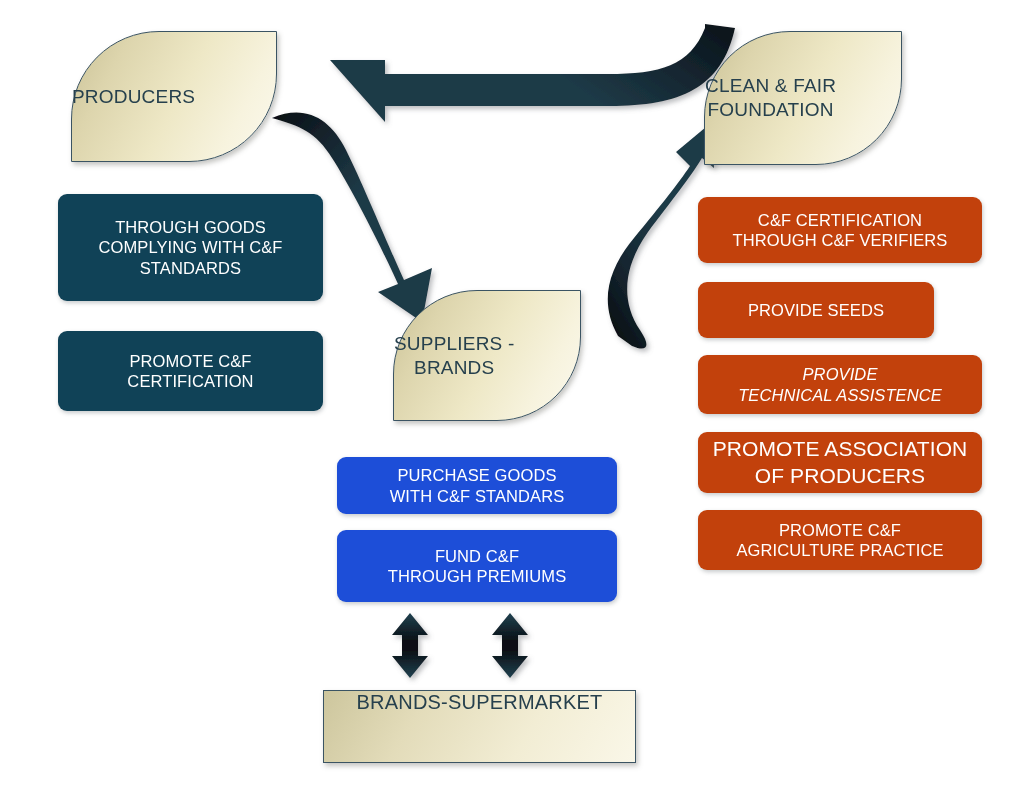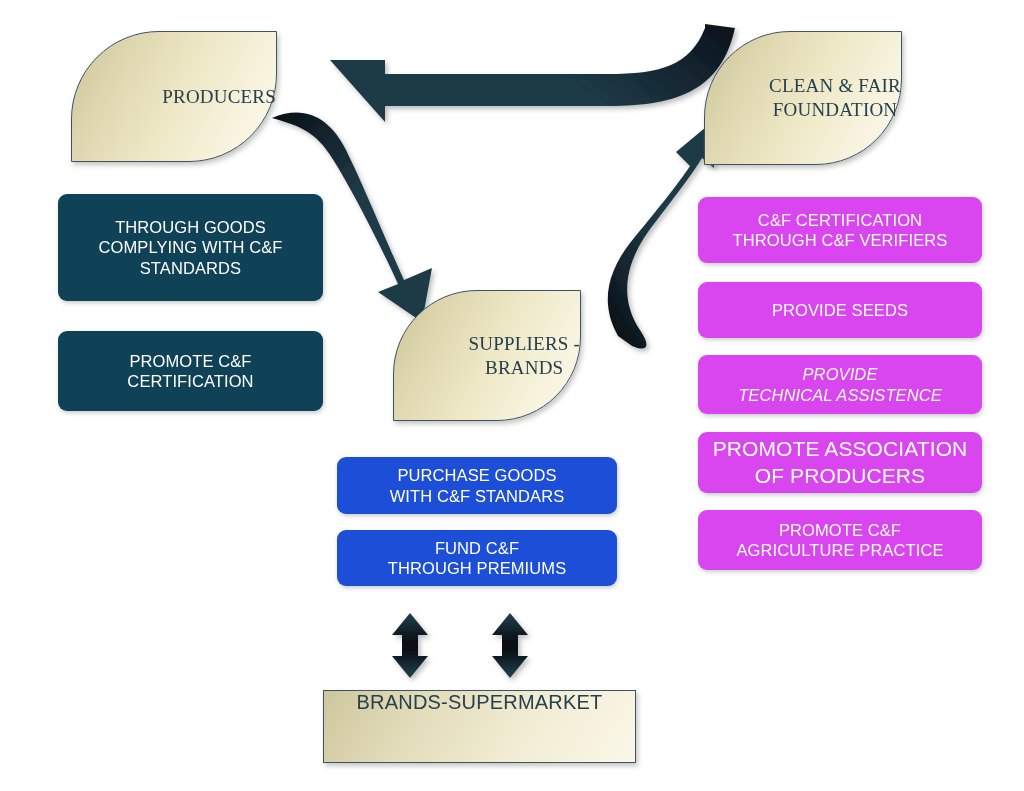--- a/index.html
+++ b/index.html
@@ -17,30 +17,29 @@
     background: #ffffff;
     overflow: hidden;
   }
 
   
   .leaf {
     position: absolute;
     box-sizing: border-box;
     display: flex;
     align-items: center;
-    justify-content: flex-end;
+    justify-content: flex-start;
     text-align: center;
     color: #26404d;
     border: 1.5px solid #3b5463;
     background: linear-gradient(118deg, #c9c196 0%, #ddd5ad 22%, #eee8c6 52%, #f7f3de 78%, #fbf9ee 100%);
     box-shadow: 2px 3px 5px rgba(90, 90, 80, 0.35);
     border-radius: 88px 0 88px 0;
     line-height: 1.25;
     letter-spacing: .2px;
-    font-family: Liberation Serif, serif;
   }
   .leaf span { display: block; }
 
   
   .rect-node {
     position: absolute;
     box-sizing: border-box;
     display: flex;
     align-items: flex-start;
     justify-content: center;
@@ -61,21 +60,21 @@
     justify-content: center;
     text-align: center;
     color: #ffffff;
     border-radius: 9px;
     line-height: 1.24;
     letter-spacing: .1px;
     box-shadow: 1px 2px 4px rgba(70, 80, 85, 0.30);
     padding: 2px 8px;
   }
   .chip-dark   { background: #104257; }
-  .chip-blue   { background: #d946ef; }
+  .chip-blue   { background: #c2410c; }
   .chip-teal   { background: #1d4ed8; }
 
   .chip span, .rect-node span, .leaf span { display: block; }
 
   
   #arrows {
     position: absolute;
     left: 0; top: 0;
     width: 1024px;
     height: 791px;
@@ -213,35 +212,35 @@
     </div>
   </div>
 
   <div class="chip chip-teal" style="left:337px; top:457px; width:280px; height:57px; font-size:16.5px;">
     <div>
       <span>PURCHASE GOODS</span>
       <span>WITH C&amp;F STANDARS</span>
     </div>
   </div>
 
-  <div class="chip chip-teal" style="left:337px; top:530px; width:280px; height:56px; font-size:16.5px;">
+  <div class="chip chip-teal" style="left:337px; top:530px; width:280px; height:72px; font-size:16.5px;">
     <div>
       <span>FUND C&amp;F</span>
       <span>THROUGH PREMIUMS</span>
     </div>
   </div>
 
   <div class="chip chip-blue" style="left:698px; top:197px; width:284px; height:66px; font-size:16.5px;">
     <div>
       <span>C&amp;F CERTIFICATION</span>
       <span>THROUGH C&amp;F VERIFIERS</span>
     </div>
   </div>
 
-  <div class="chip chip-blue" style="left:698px; top:282px; width:284px; height:56px; font-size:16.5px;">
+  <div class="chip chip-blue" style="left:698px; top:282px; width:236px; height:56px; font-size:16.5px;">
     <div>
       <span>PROVIDE SEEDS</span>
     </div>
   </div>
 
   <div class="chip chip-blue" style="left:698px; top:355px; width:284px; height:59px; font-size:16.5px;font-style:italic;">
     <div>
       <span>PROVIDE</span>
       <span>TECHNICAL ASSISTENCE</span>
     </div>

